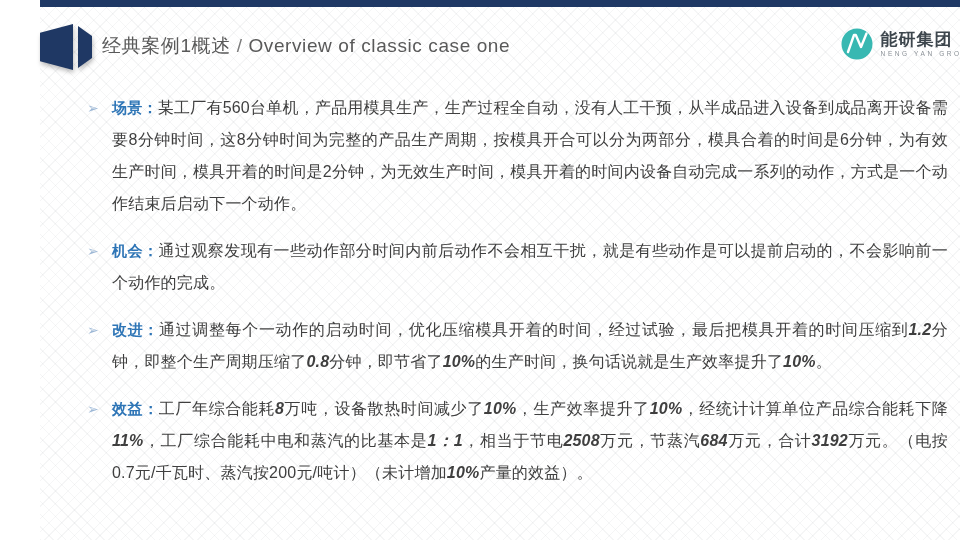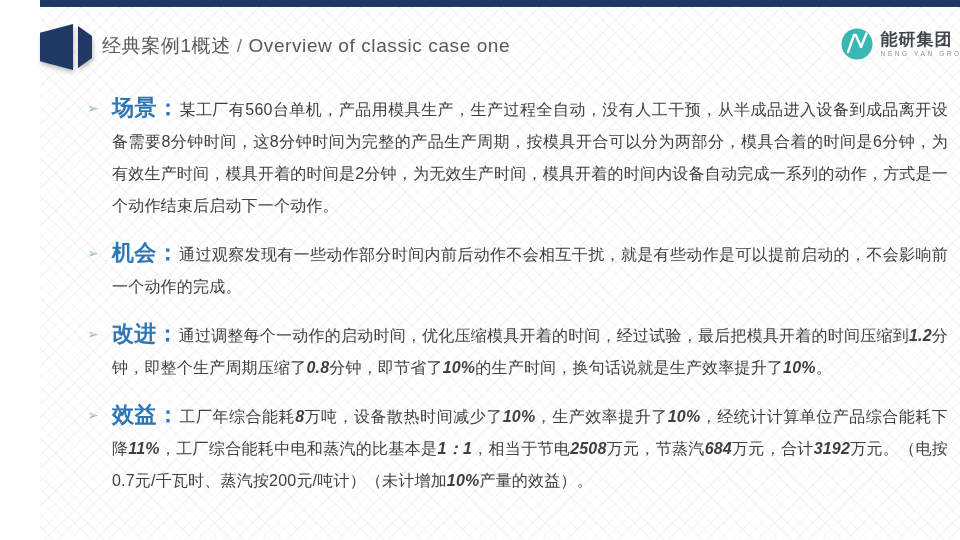--- a/index.html
+++ b/index.html
@@ -60,21 +60,21 @@
     width: 100%;
     padding: 0 52px 0 72px;
   }
   .bullet { position: relative; margin-bottom: 15px;
             font-size: 16px; line-height: 32px; color: #3F3F3F;
             letter-spacing: 0.2px; text-align: justify; }
   .bullet-marker {
     position: absolute; left: -25px; top: 0;
     color: #9DB8D6; font-size: 14px; line-height: 32px;
   }
-  .bullet-label { font-weight: 700; color: #2E75B6; font-size: 22px; }
+  .bullet-label { font-weight: 700; color: #2E75B6; font-size: 15px; }
   .seg-b { font-weight: 700; font-style: italic; }
 </style>
 </head>
 <body>
 
 <div class="slide">
 
   <div class="top-bar"></div>
 
   <div class="header">

